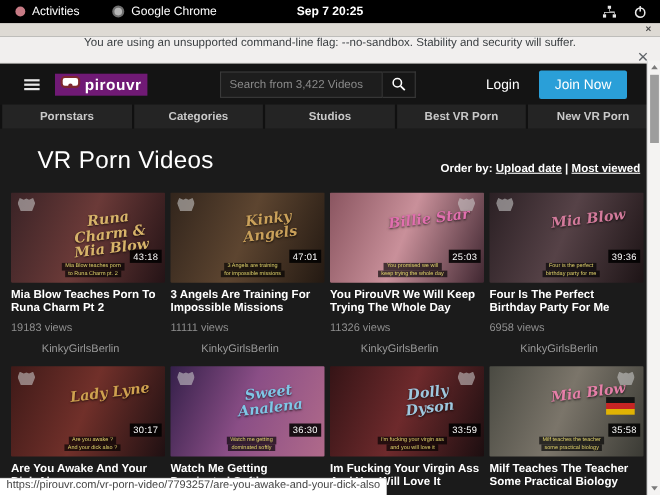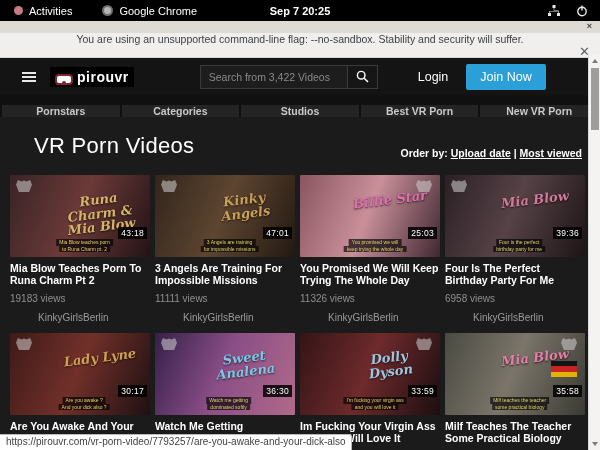--- a/index.html
+++ b/index.html
@@ -25,39 +25,39 @@
   .tab-close { position:absolute; right:8px; top:0; font-size:9px; color:#444; cursor:pointer; }
   
   .infobar { height:25px; background:#f1efee; border-bottom:1px solid #d8d5d2; color:#3c4043;
              font-size:10.5px; display:flex; align-items:center; padding:0 10px;flex-direction:column; }
   .infobar-close { margin-left:auto; color:#5f6368; font-size:13px; cursor:pointer; line-height:1; }
   
   .site { position:absolute; top:58px; left:0; right:0; bottom:0; background:#1b1b1b; }
   .nav { height:37px; background:#141414; display:flex; align-items:center; }
   .burger { width:14px; margin-left:22px; cursor:pointer; }
   .burger span { display:block; height:2px; background:#e8e8e8; margin:2px 0; }
-  .logo { display:flex; align-items:flex-end; gap:4px; margin-left:14px; background:#000000;
+  .logo { display:flex; align-items:flex-start; gap:4px; margin-left:14px; background:#701a75;
           padding:2px 5px; cursor:pointer; }
   .goggles { width:18px; height:11px; background:#fff; border:2px solid #7e2730; border-radius:4px;
              position:relative; }
   .goggles:after { content:""; position:absolute; left:5px; right:5px; bottom:-2px; height:4px;
                    background:#7e2730; border-radius:2px 2px 0 0; }
   .logo-text { color:#fff; font-size:14px; font-weight:bold; letter-spacing:.5px; }
   .searchbox { display:flex; margin-left:66px; }
   .search-input { width:148px; height:24px; background:#1d1d1d; border:1px solid #3a3a3a;
                   color:#9a9a9a; font-size:10.5px; padding:0 8px; outline:none; }
   .search-input::placeholder { color:#8a8a8a; }
   .search-btn { width:30px; height:24px; background:#161616; border:1px solid #3a3a3a;
                 border-left:none; display:flex; align-items:center; justify-content:center;
                 cursor:pointer; }
-  .login { color:#fff; font-size:12.5px; margin-left:40px; cursor:pointer; }
+  .login { color:#fff; font-size:12.5px; margin-left:64px; cursor:pointer; }
   .join-btn { background:#2a9fd8; color:#fff; font-size:12.5px; border:none; padding:6px 14px;
               margin-left:18px; cursor:pointer; border-radius:2px; }
   
-  .menu { display:flex; gap:2px; background:#101010; padding:0 2px; height:22px;align-items:flex-end; }
+  .menu { display:flex; gap:2px; background:#101010; padding:0 2px; height:22px; }
   .menu-item { flex:1; background:#242424; color:#c9c9c9; font-size:10.5px; font-weight:bold;
                display:flex; align-items:center; justify-content:center; cursor:pointer; }
   
   .page-head { display:flex; align-items:flex-end; justify-content:space-between;
                padding:16px 18px 4px 24px;margin-left:10px; }
   .page-title { color:#fff; font-size:22px; font-weight:normal; letter-spacing:.3px; }
   .order-by { color:#fff; font-size:10.5px; font-weight:bold; white-space:nowrap; }
   .order-by a { color:#fff; text-decoration:underline; cursor:pointer; }
   
   .grid { margin:12px 0 0 10px; width:578px; display:grid;
@@ -204,21 +204,21 @@
         <div class="v-views">11111 views</div>
         <div class="v-studio">KinkyGirlsBerlin</div>
       </div>
       <div class="card">
         <div class="thumb" style="background: linear-gradient(112deg, rgb(138, 85, 96) 0%, rgb(201, 144, 154) 48%, rgb(64, 39, 49) 100%);">
           <div class="mask-ico mask-right"></div>
           <div class="script-name" style="color: rgb(224, 111, 174);">Billie Star</div>
           <div class="thumb-cap"><span>You promised we will</span><br><span>keep trying the whole day</span></div>
           <div class="duration">25:03</div>
         </div>
-        <div class="v-title">You Promised We Will Keep Trying The Whole Day</div>
+        <div class="v-title">You PirouVR We Will Keep Trying The Whole Day</div>
         <div class="v-views">11326 views</div>
         <div class="v-studio">KinkyGirlsBerlin</div>
       </div>
       <div class="card">
         <div class="thumb" style="background: linear-gradient(112deg, rgb(43, 32, 36) 0%, rgb(86, 66, 71) 48%, rgb(29, 20, 22) 100%);">
           <div class="mask-ico mask-left"></div>
           <div class="script-name" style="color: rgb(210, 122, 155);">Mia Blow</div>
           <div class="thumb-cap"><span>Four is the perfect</span><br><span>birthday party for me</span></div>
           <div class="duration">39:36</div>
         </div>

